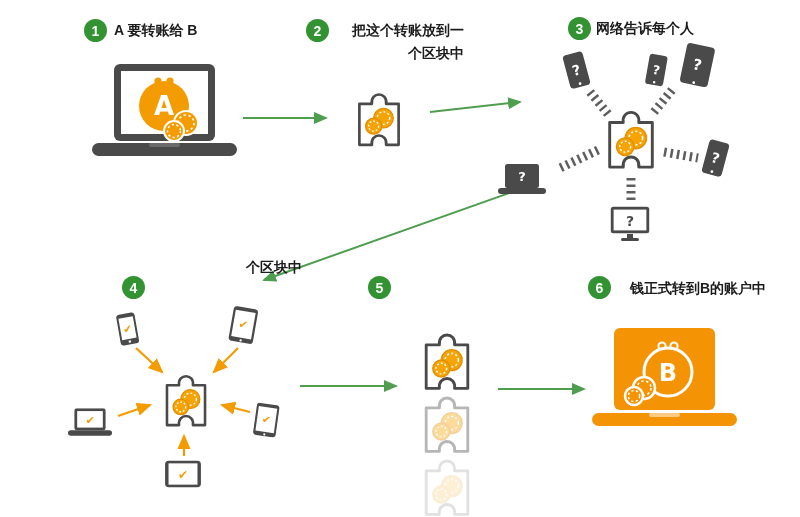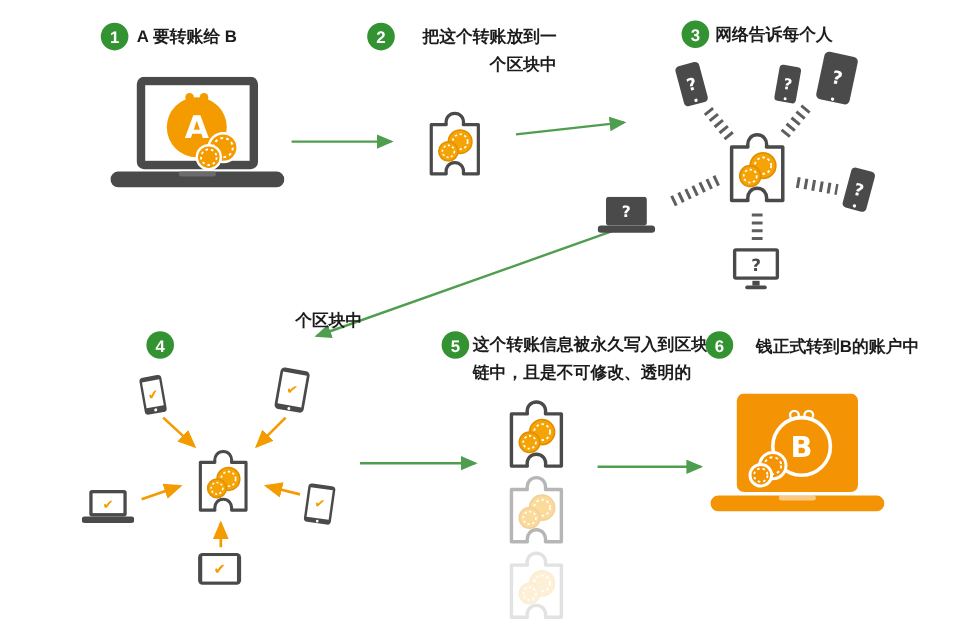--- a/index.html
+++ b/index.html
@@ -208,24 +208,20 @@
     </svg>
   </div>
   <div class="abs" style="left:164px;top:460px">
     <svg width="38" height="28" viewBox="0 0 40 30" style="color:#4a4a4a;--screen:#ffffff">
       <use href="#sym-tablet-land"></use>
       <text x="20" y="20" text-anchor="middle" font-size="13" font-weight="bold" fill="#f49b00">✔</text>
     </svg>
   </div>
 
   <div class="abs badge" style="left:368px;top:276px">5</div>
-  <div class="abs lbl" style="left:394px;top:276px">
-    <div>这个转账信息被永久写入到区块</div>
-    <div>链中，且是不可修改、透明的</div>
-  </div>
 
   <div class="abs" style="left:416px;top:326px;color:#4a4a4a">
     <svg width="62" height="70" viewBox="0 0 64 74">
         <use href="#sym-puzzle"></use>
       </svg>
   </div>
   <div class="abs" style="left:416px;top:389px;color:#4a4a4a;opacity:0.4">
     <svg width="62" height="70" viewBox="0 0 64 74">
         <use href="#sym-puzzle"></use>
       </svg>

